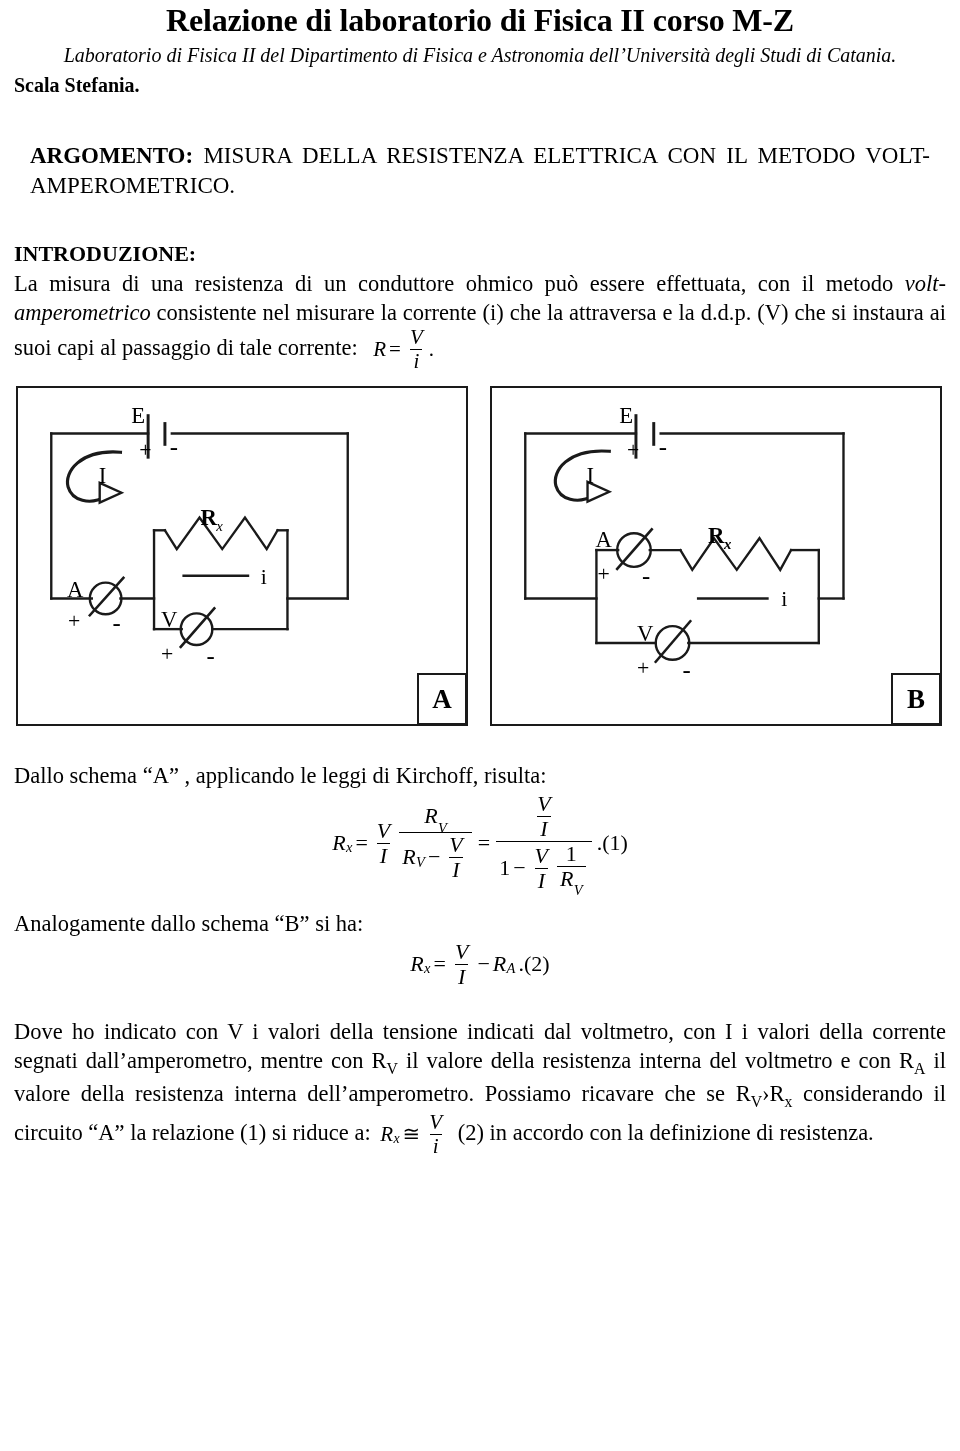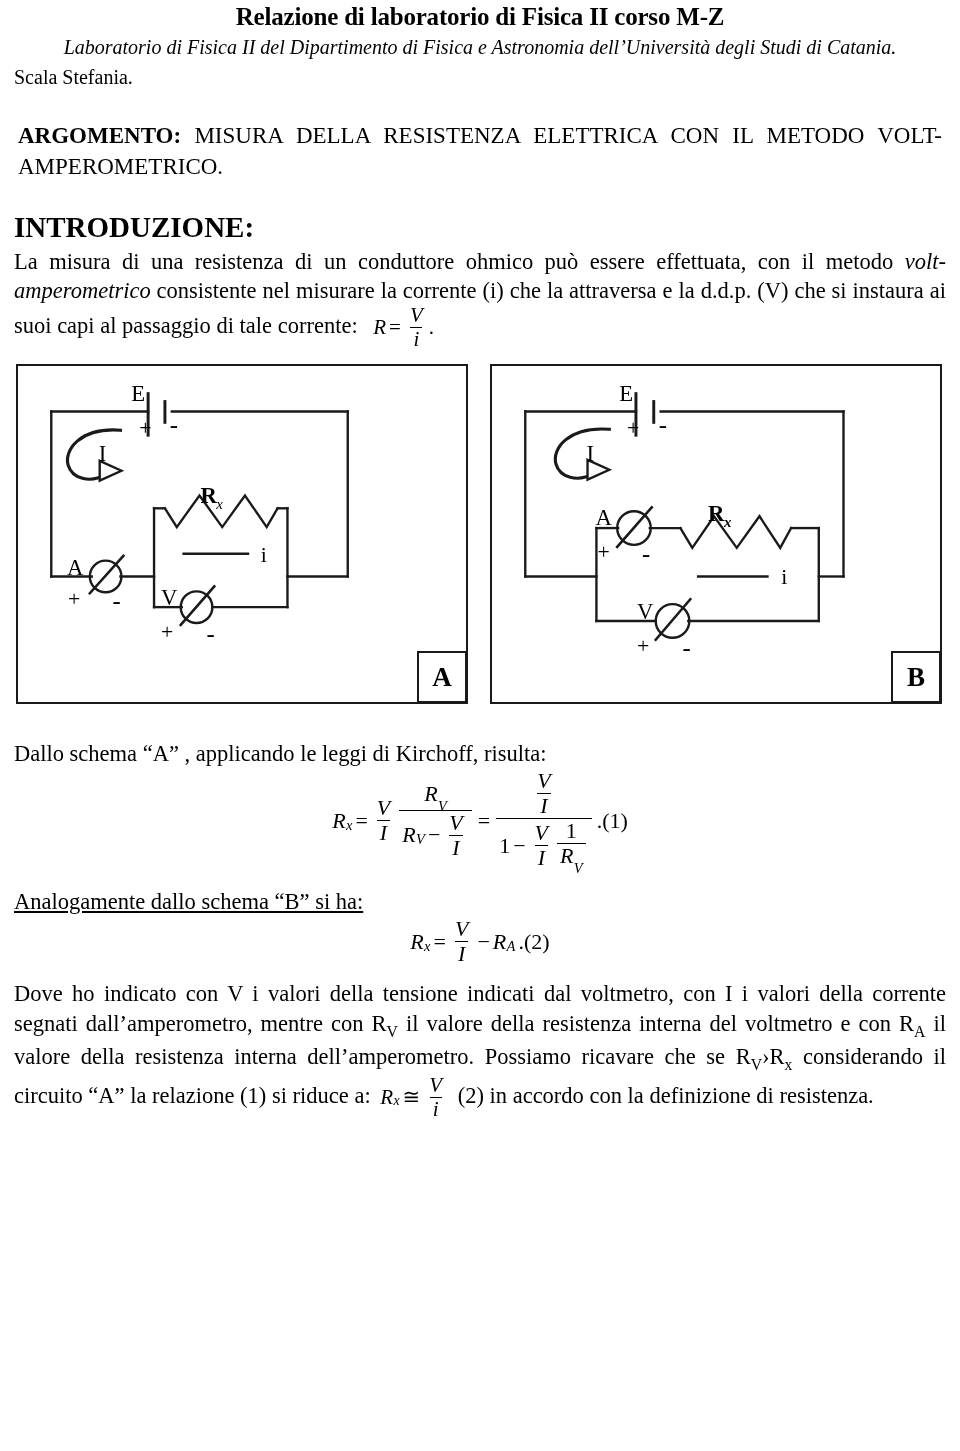--- a/index.html
+++ b/index.html
@@ -12,63 +12,63 @@
     color: #000000;
     overflow: hidden;
     position: relative;
   }
   .page { position: relative; width: 960px; height: 1451px; padding: 0 14px; }
 
   
   .doc-title {
     text-align: center;
     font-weight: bold;
-    font-size: 25px;
+    font-size: 32px;
     line-height: 1.05;
     letter-spacing: -0.2px;
     margin: 4px 0 0 0;
     font-family: "Liberation Serif", "DejaVu Serif", serif;
   }
   .doc-subtitle {
     font-style: italic;
     font-size: 20px;
     line-height: 1.15;
     margin: 6px 0 0 0;
     text-align: center;
     white-space: nowrap;
   }
   .author {
-    font-weight: normal;
+    font-weight: bold;
     font-size: 20px;
     margin: 7px 0 0 0;
   }
 
   
   .spacer-lg { height: 28px; }
   .para {
     font-size: 22.5px;
     line-height: 1.30;
     margin: 0;
     text-align: justify;
   }
   .para-nojust { text-align: left; }
   .sec-head {
     font-weight: bold;
-    font-size: 29px;
+    font-size: 22px;
     line-height: 1.30;
     margin: 0;
   }
   .ital { font-style: italic; }
 
   .argomento-block {
     font-size: 23px;
     line-height: 1.34;
     text-align: justify;
     text-align-last: left;
-    margin: 4px;
+    margin: 16px;
   }
   .argomento-block .lead { font-weight: bold; }
 
   
   .math {
     font-family: "Liberation Serif", "DejaVu Serif", serif;
     font-style: italic;
     display: inline-flex;
     align-items: center;
     vertical-align: middle;
@@ -322,39 +322,39 @@
               <span class="num up">1</span>
               <span class="den"><span>R</span><span class="sub">V</span></span>
             </span>
           </span>
         </span>
       </span>
       <span class="up" style="margin-left:2px;">.(1)</span>
     </span>
   </div>
 
-  <p class="para para-nojust" style="margin-top:16px;text-decoration:underline;">Analogamente dallo schema “B” si ha:</p>
+  <p class="para para-nojust" style="margin-top:16px;">Analogamente dallo schema “B” si ha:</p>
 
   <div class="eq-center" style="margin-top:2px;">
     <span class="math" style="font-size:22px;">
       <span>R</span>
         <span class="sub">x</span>
       <span class="op">=</span>
       <span class="frac">
         <span class="num">V</span>
         <span class="den">I</span>
       </span>
       <span class="op">−</span>
       <span>R</span>
         <span class="sub">A</span>
       <span class="up" style="margin-left:3px;">.(2)</span>
     </span>
   </div>
 
-  <p class="para" style="margin-top:14px;">
+  <p class="para" style="margin-top:29px;">
     <span>Dove ho indicato con V i valori della tensione indicati dal voltmetro, con I i valori della corrente segnati dall’amperometro, mentre con R</span><sub style="font-size:0.7em;">V</sub><span> il valore della resistenza interna del voltmetro e con R</span><sub style="font-size:0.7em;">A</sub><span> il valore della resistenza interna dell’amperometro.</span>
     <span>Possiamo ricavare che se R</span><sub style="font-size:0.7em;">V</sub><span>›R</span><sub style="font-size:0.7em;">x</sub><span> considerando il circuito “A” la relazione (1)  si riduce a:</span>
     <span class="math" style="font-size:21px; margin:0 4px;">
       <span>R</span>
         <span class="sub">x</span>
       <span class="op">≅</span>
       <span class="frac">
         <span class="num">V</span>
         <span class="den">i</span>
       </span>

